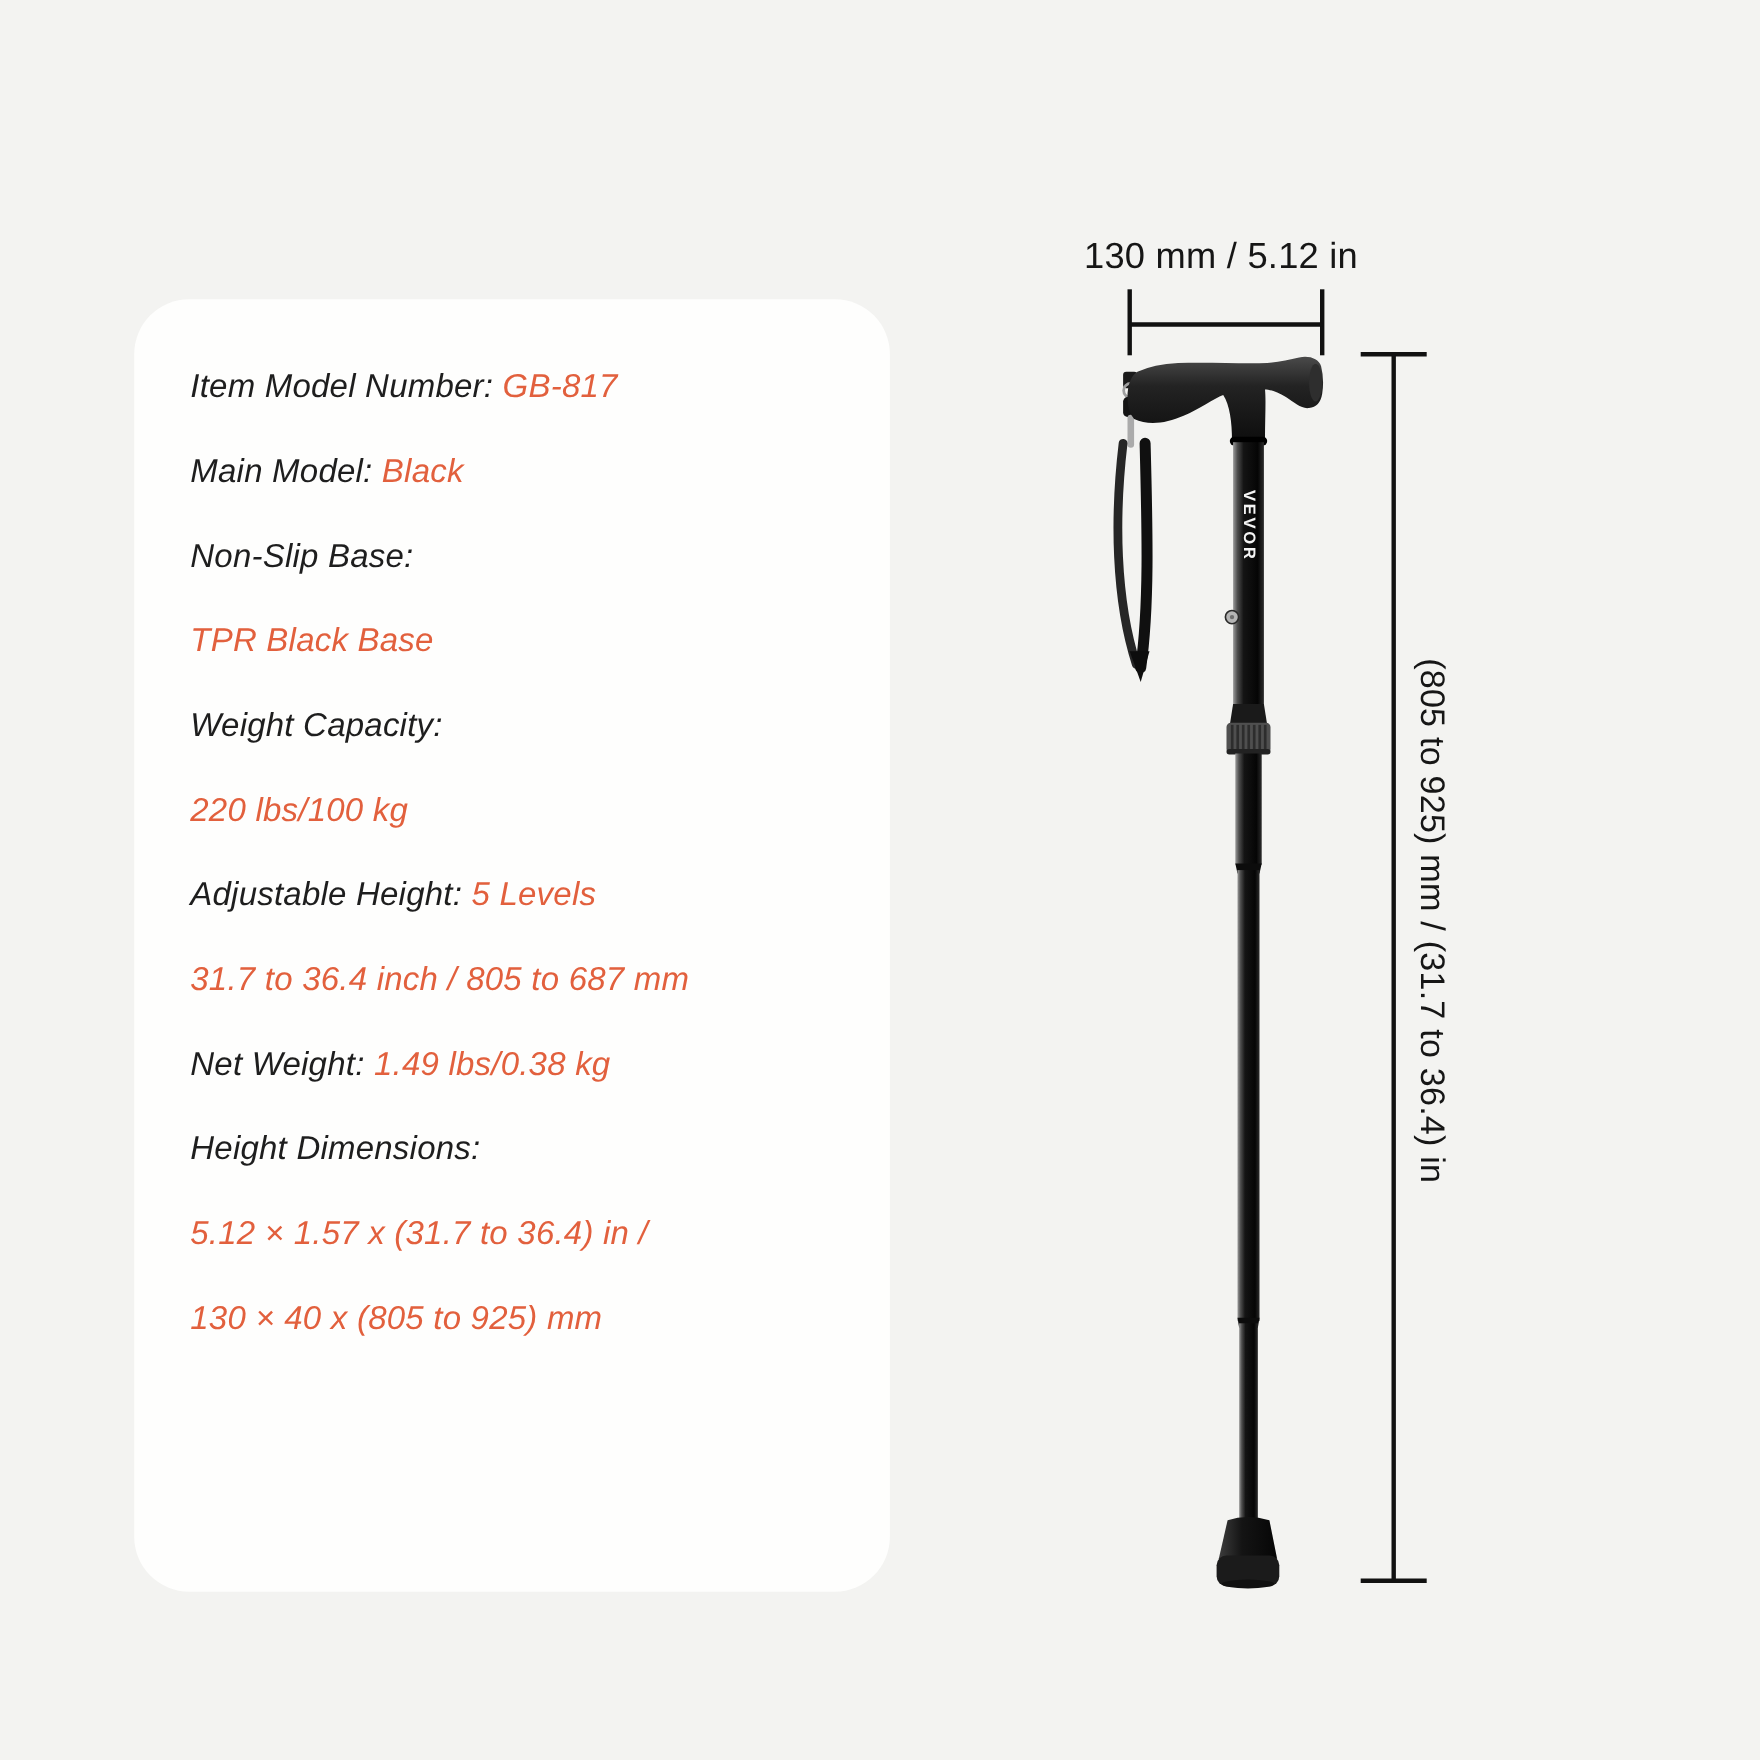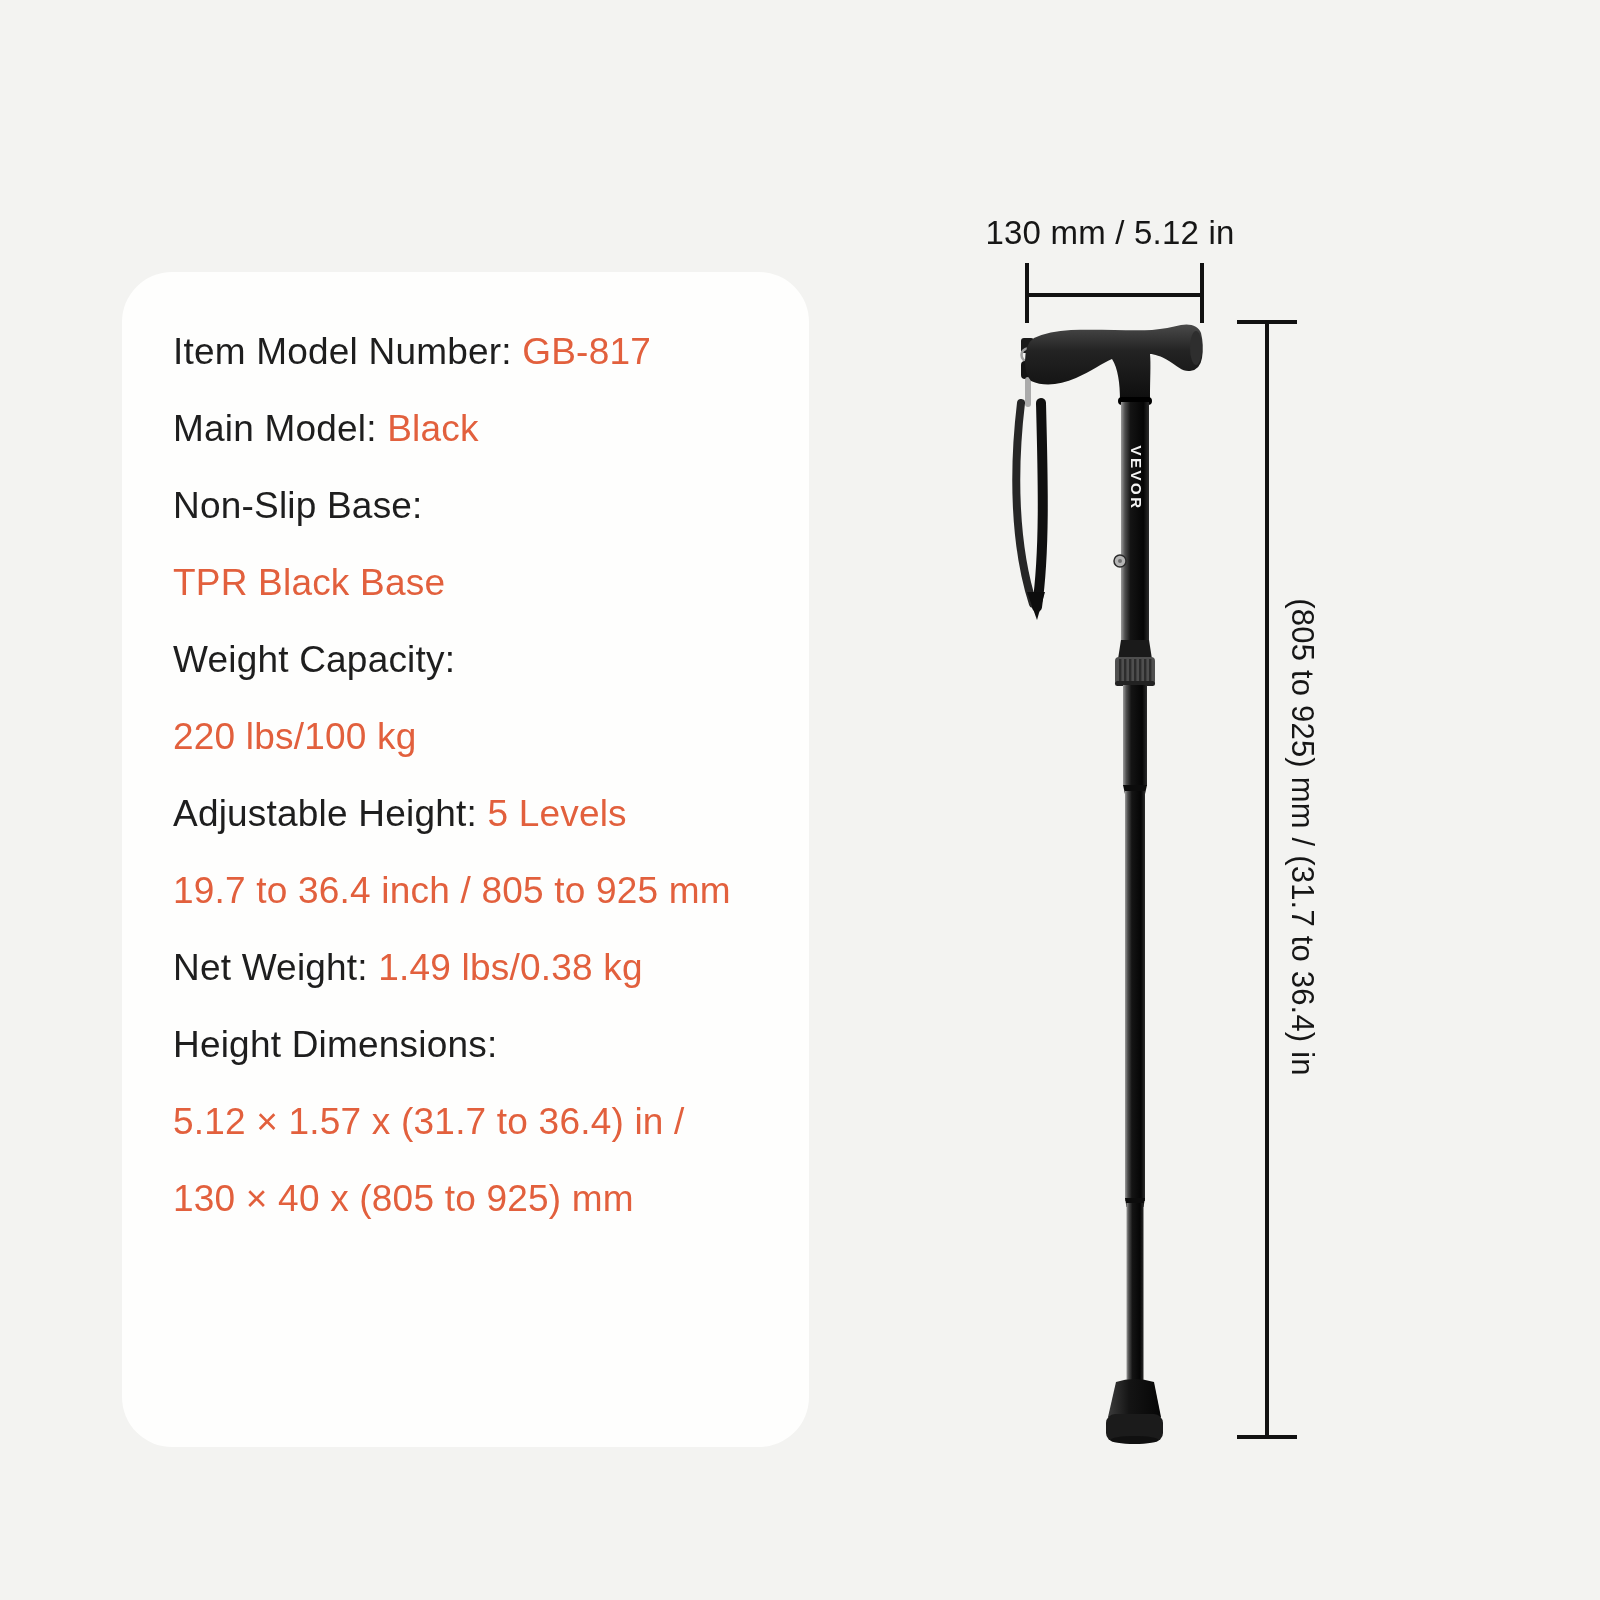--- a/index.html
+++ b/index.html
@@ -23,24 +23,25 @@
     border-radius: 50px;
   }
   .spec-rows {
     position: absolute;
     left: 51px; top: 41px;
     right: 20px;
   }
   .spec-row {
     height: 77px;
     line-height: 77px;
-    font-size: 37px;
+    font-size: 30px;
     letter-spacing: 0.2px;
     color: #1e1e1e;
     white-space: nowrap;
+    font-style: italic;
   }
   .spec-value { color: var(--accent, #e2603d); }
   
   .dim-label {
     position: absolute;
     color: #161616;
     font-size: 33px;
     letter-spacing: 0.2px;
     text-align: center;
     white-space: nowrap;
@@ -71,21 +72,21 @@
 
   <div class="spec-card">
     <div class="spec-rows">
       <div class="spec-row"><span class="spec-label">Item Model Number: </span><span class="spec-value">GB-817</span></div>
       <div class="spec-row"><span class="spec-label">Main Model: </span><span class="spec-value">Black</span></div>
       <div class="spec-row"><span class="spec-label">Non-Slip Base:</span><span class="spec-value"></span></div>
       <div class="spec-row"><span class="spec-label"></span><span class="spec-value">TPR Black Base</span></div>
       <div class="spec-row"><span class="spec-label">Weight Capacity:</span><span class="spec-value"></span></div>
       <div class="spec-row"><span class="spec-label"></span><span class="spec-value">220 lbs/100 kg</span></div>
       <div class="spec-row"><span class="spec-label">Adjustable Height: </span><span class="spec-value">5 Levels</span></div>
-      <div class="spec-row"><span class="spec-label"></span><span class="spec-value">19.7 to 36.4 inch / 805 to 925 mm</span></div>
+      <div class="spec-row"><span class="spec-label"></span><span class="spec-value">31.7 to 36.4 inch / 805 to 687 mm</span></div>
       <div class="spec-row"><span class="spec-label">Net Weight: </span><span class="spec-value">1.49 lbs/0.38 kg</span></div>
       <div class="spec-row"><span class="spec-label">Height Dimensions:</span><span class="spec-value"></span></div>
       <div class="spec-row"><span class="spec-label"></span><span class="spec-value">5.12 × 1.57 x (31.7 to 36.4) in /</span></div>
       <div class="spec-row"><span class="spec-label"></span><span class="spec-value">130 × 40 x (805 to 925) mm</span></div>
     </div>
   </div>
 
   <div class="dim-label dim-label-top">130 mm / 5.12 in</div>
   <div class="dim-label dim-label-side">(805 to 925) mm / (31.7 to 36.4) in</div>
 

